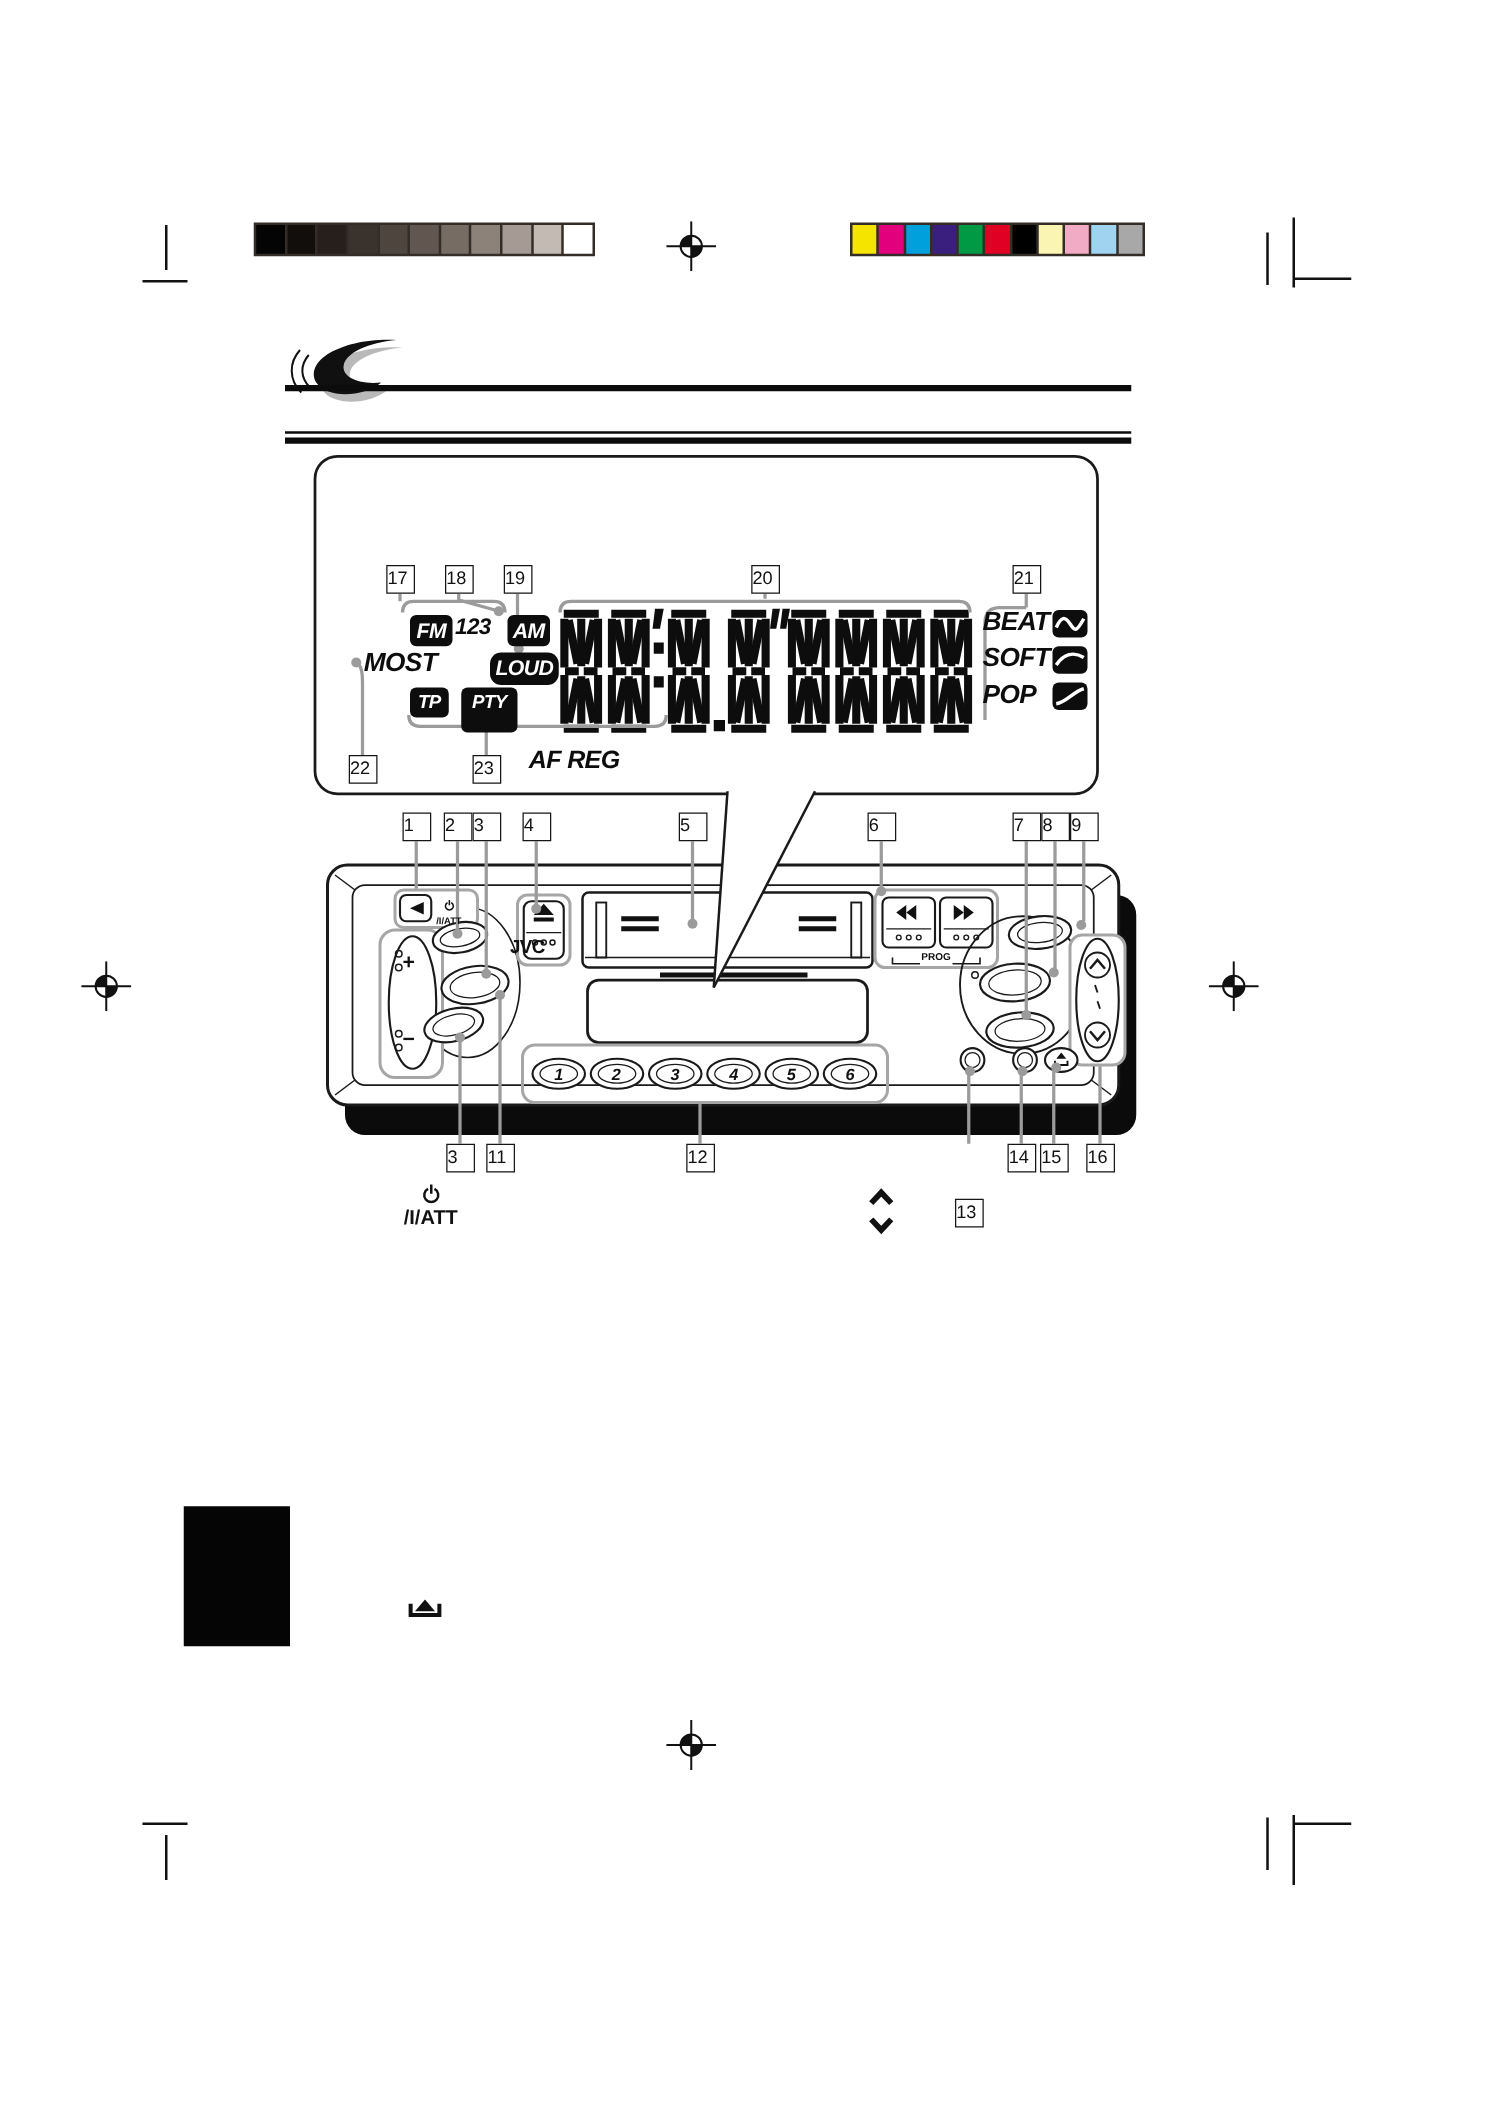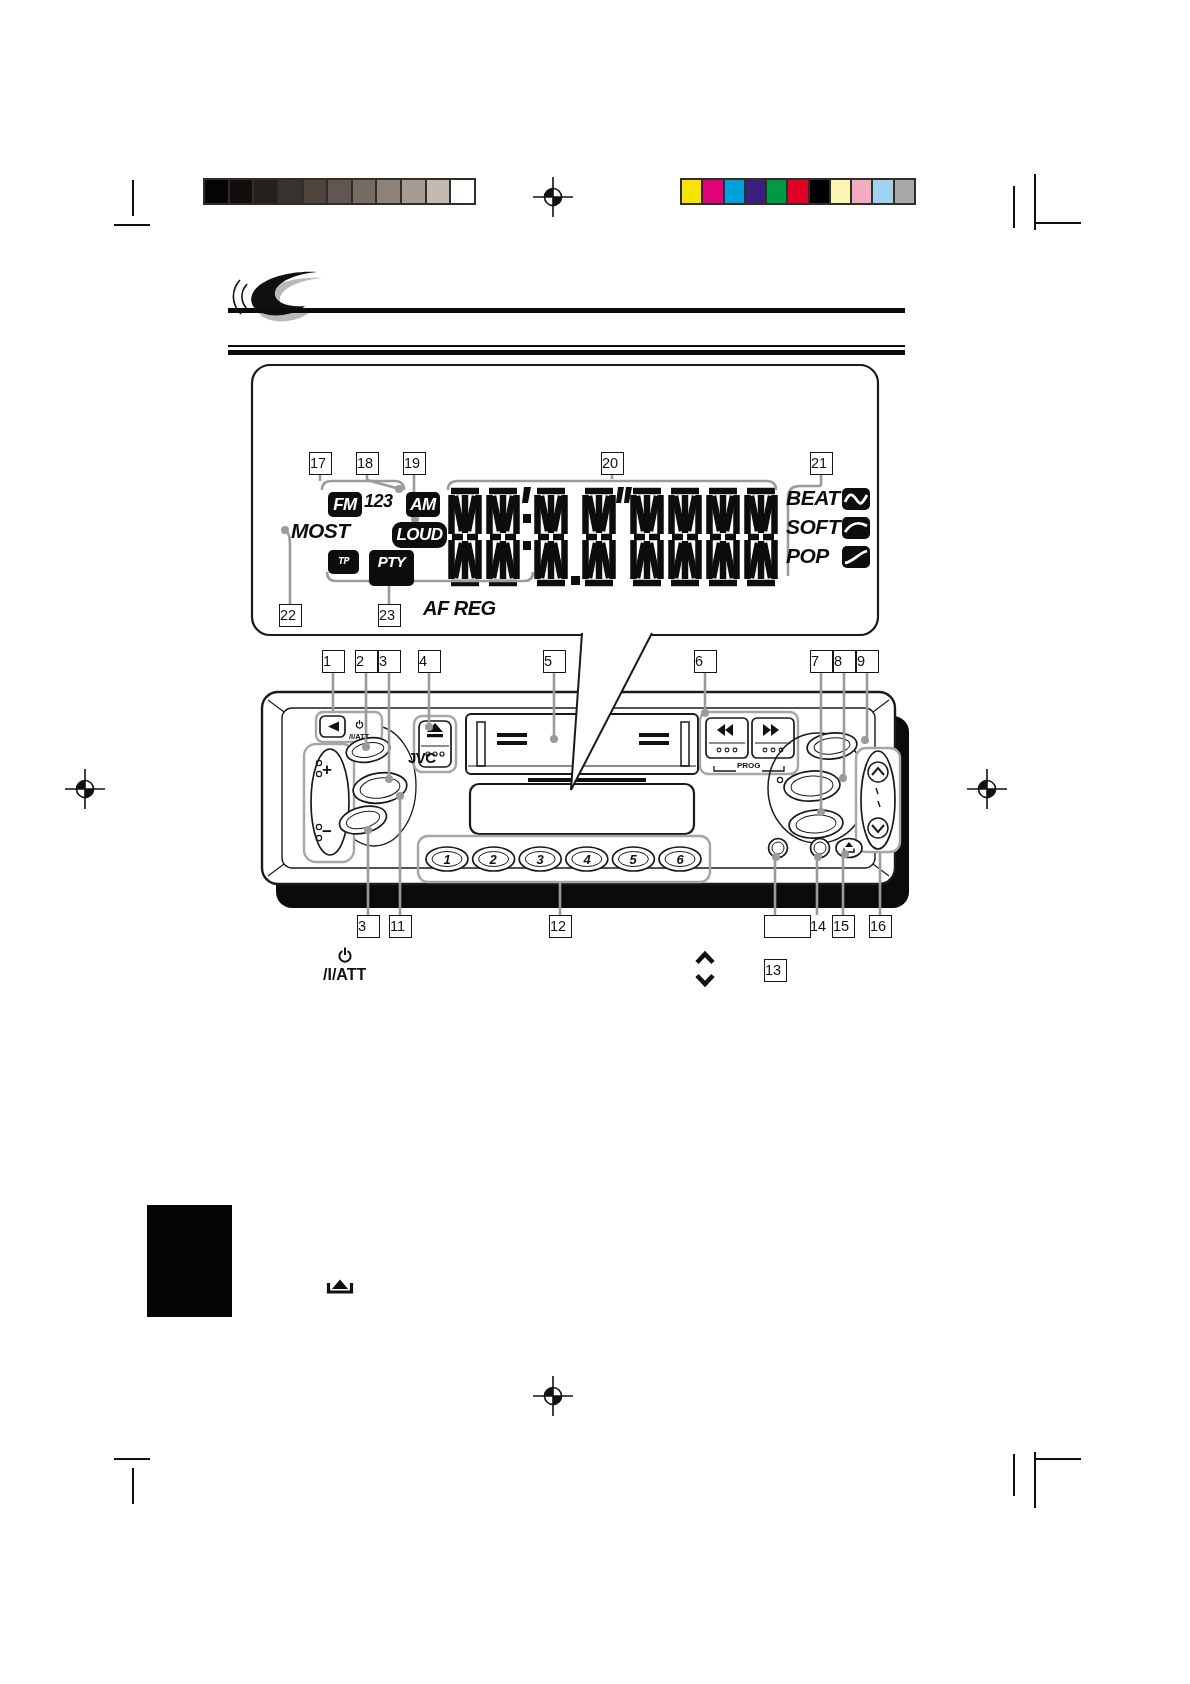--- a/index.html
+++ b/index.html
@@ -384,41 +384,41 @@
   <div class="callout" style="left:601px;top:452px;">20</div>
   <div class="callout" style="left:810px;top:452px;">21</div>
   <div class="callout" style="left:279px;top:604px;">22</div>
   <div class="callout" style="left:378px;top:604px;">23</div>
 
   <div class="lcdbox" style="left:328px;top:492px;width:34px;height:25px;font-size:17px;line-height:25px;">FM</div>
   <div class="lcdtext" style="left:364px;top:491px;font-size:18px;">123</div>
   <div class="lcdbox" style="left:406px;top:492px;width:34px;height:25px;font-size:17px;line-height:25px;">AM</div>
   <div class="lcdtext" style="left:291px;top:519px;font-size:21px;">MOST</div>
   <div class="lcdbox" style="left:392px;top:522px;width:55px;height:26px;font-size:17px;line-height:26px;border-radius:9px;">LOUD</div>
-  <div class="lcdbox" style="left:328px;top:550px;width:31px;height:24px;font-size:10px;line-height:24px;font-family:Liberation Mono, monospace;">TP</div>
+  <div class="lcdbox" style="left:328px;top:550px;width:31px;height:24px;font-size:15px;line-height:24px;">TP</div>
   <div class="lcdbox" style="left:369px;top:550px;width:45px;height:36px;font-size:15px;line-height:24px;">PTY</div>
   <div class="lcdtext" style="left:423px;top:549px;font-size:20px;margin-top:48px;">AF REG</div>
   <div class="lcdtext" style="left:786px;top:486px;font-size:21px;">BEAT</div>
   <div class="lcdtext" style="left:786px;top:515px;font-size:21px;">SOFT</div>
   <div class="lcdtext" style="left:786px;top:544px;font-size:21px;">POP</div>
 
   <div class="callout" style="left:322px;top:650px;">1</div>
   <div class="callout" style="left:355px;top:650px;">2</div>
   <div class="callout" style="left:378px;top:650px;">3</div>
   <div class="callout" style="left:418px;top:650px;">4</div>
   <div class="callout" style="left:543px;top:650px;">5</div>
   <div class="callout" style="left:694px;top:650px;">6</div>
   <div class="callout" style="left:810px;top:650px;">7</div>
   <div class="callout" style="left:833px;top:650px;">8</div>
   <div class="callout" style="left:856px;top:650px;">9</div>
   <div class="callout" style="left:357px;top:915px;">3</div>
   <div class="callout" style="left:389px;top:915px;">11</div>
   <div class="callout" style="left:549px;top:915px;">12</div>
   <div class="callout" style="left:764px;top:915px;margin-top:44px;">13</div>
-  <div class="callout" style="left:764px;top:915px;padding-left:45px;">14</div>
+  <div class="callout" style="left:806px;top:915px;">14</div>
   <div class="callout" style="left:832px;top:915px;">15</div>
   <div class="callout" style="left:869px;top:915px;">16</div>
 
   <div class="footrow" style="left:349px;top:719px;">
     <svg width="9" height="10" viewBox="0 0 16 16">
       <path d="M5.4,4.6 A5.6,5.6 0 1 0 10.6,4.6" fill="none" stroke="#111" stroke-width="2.2"></path>
       <line x1="8" y1="1" x2="8" y2="8.5" stroke="#111" stroke-width="2.2"></line>
     </svg>
     <span style="font-size:7.5px;font-weight:bold;">/I/ATT</span>
   </div>

